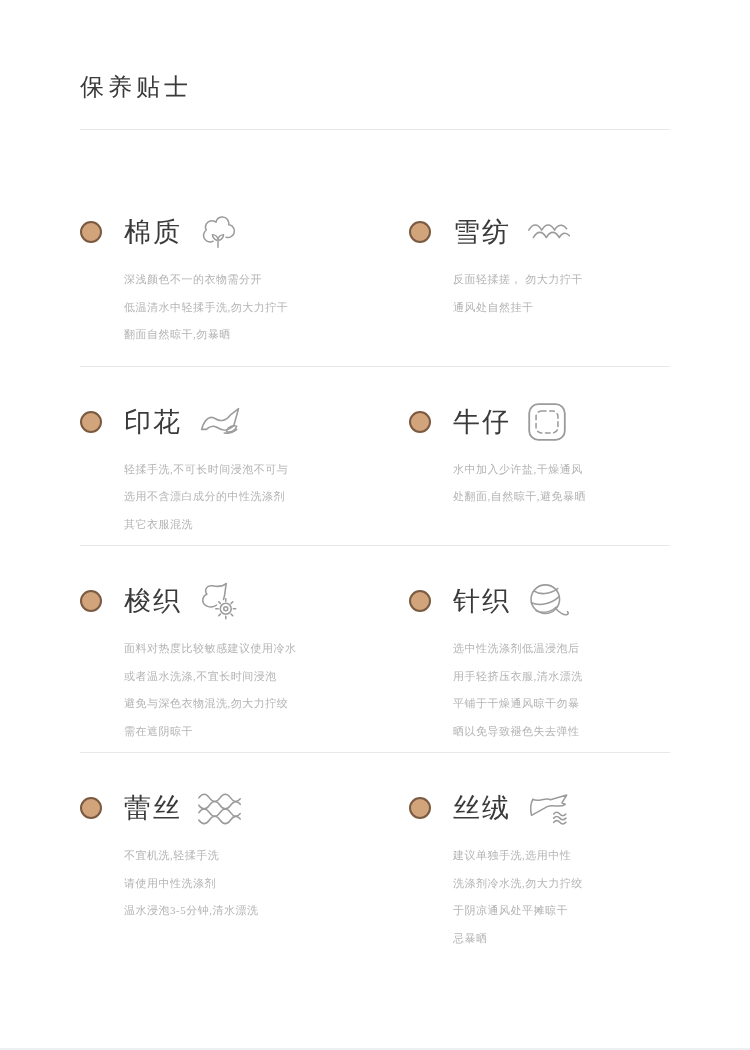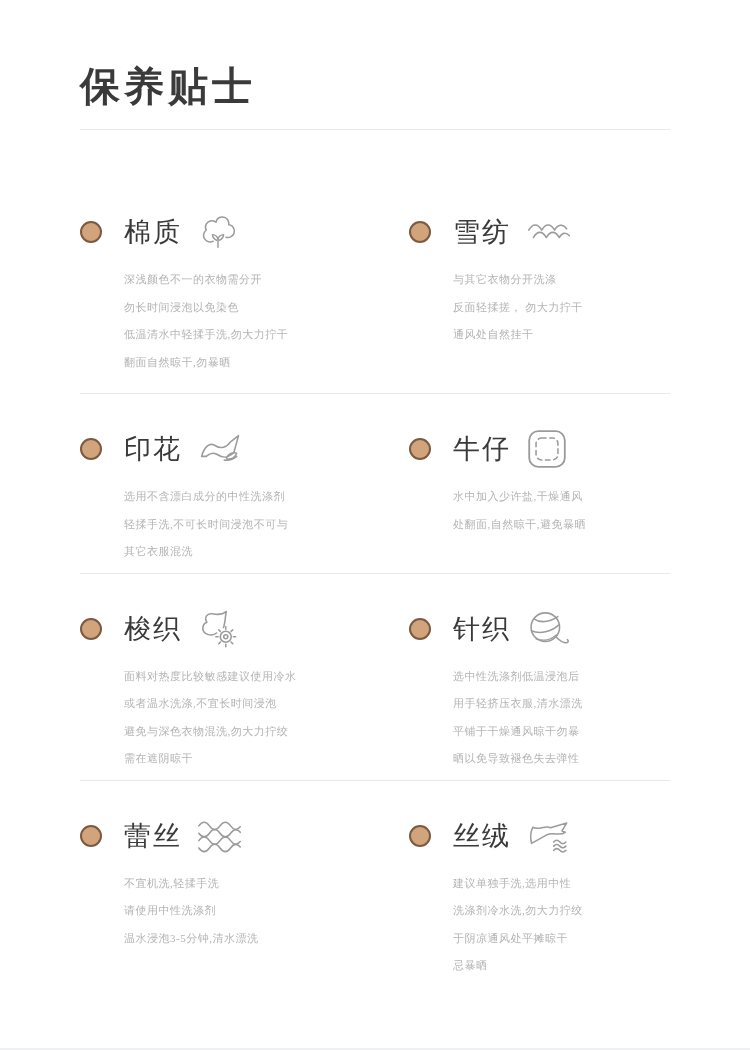--- a/index.html
+++ b/index.html
@@ -6,22 +6,22 @@
   body {
     width: 750px; height: 1050px;
     background: #ffffff;
     overflow: hidden;
     font-family: "Liberation Serif", "DejaVu Serif", serif;
     position: relative;
   }
   .page { padding: 70px 80px 0 80px; }
 
   .title {
-    font-size: 40px;
-    font-weight: 700;
+    font-size: 24px;
+    font-weight: 400;
     color: #3a3a3a;
     letter-spacing: 4px;
     margin: 0;
     line-height: 34px;
   }
   .title-divider { height: 1px; background: #e8e8e8; margin-top: 25px; }
   .row-divider   { height: 1px; background: #e8e8e8; }
 
   .row {
     display: grid;
@@ -81,61 +81,59 @@
               <svg width="42" height="40" viewBox="0 0 48 44">
                 <path d="M18.5 32.5c-2.2 1.1-4.9 1.1-7.1-.1-3.6-1.9-5-6.3-3.1-9.8.6-1.1 1.4-2 2.3-2.6-1.2-2.2-1.3-5 .1-7.3 2-3.4 6.4-4.6 9.8-2.7.4.3.9.6 1.2.9.6-3.1 3.1-5.6 6.4-6 4-.5 7.7 2.4 8.2 6.4.1.8 0 1.6-.1 2.4 2.6.3 5 2 6 4.6 1.5 3.7-.3 8-4.1 9.5-1.6.6-3.3.6-4.9.2"></path>
                 <path d="M24 29.8c-1-2.7-3.5-4.6-6.4-4.8.3 2.9 2.2 5.4 4.9 6.4"></path>
                 <path d="M24 29.8c1-2.7 3.5-4.6 6.4-4.8-.3 2.9-2.2 5.4-4.9 6.4"></path>
                 <path d="M24 30.5v9"></path>
               </svg>
             </span>
     </div>
     <div class="tips">
             <div class="tip-line">深浅颜色不一的衣物需分开</div>
-            <div class="tip-line">勿长时间浸泡以免染色</div>
             <div class="tip-line">低温清水中轻揉手洗,勿大力拧干</div>
             <div class="tip-line">翻面自然晾干,勿暴晒</div>
           </div>
   </div>
 
   <div class="section">
     <div class="section-header">
       <span class="bullet" style="background: rgb(210, 164, 123); border-color: rgb(122, 90, 64);"></span>
       <span class="label">雪纺</span>
       <span class="icon-slot">
               <svg width="48" height="26" viewBox="0 0 52 26">
                 <path d="M3 11c4-7.5 10-7.5 14 0 4-7.5 10-7.5 14 0 3.5-6.5 9-7 13-1.5"></path>
                 <path d="M8 19c4-7.5 10-7.5 14 0 4-7.5 10-7.5 14 0 3-5.5 7.5-6 11-2"></path>
               </svg>
             </span>
     </div>
     <div class="tips">
-            <div class="tip-line">与其它衣物分开洗涤</div>
             <div class="tip-line">反面轻揉搓， 勿大力拧干</div>
             <div class="tip-line">通风处自然挂干</div>
           </div>
   </div>
 </div>
       <div class="row-divider"></div>
       <div class="row">
   <div class="section">
     <div class="section-header">
       <span class="bullet" style="background: rgb(210, 164, 123); border-color: rgb(122, 90, 64);"></span>
       <span class="label">印花</span>
       <span class="icon-slot">
               <svg width="48" height="36" viewBox="0 0 52 38">
                 <path d="M5 27C8 16 14 11.5 20 15.5c5.5 3.6 12 2 16-4l9-7-5 18c-5.5 6-12 6.5-17 3-4.3-3-9.5-2-13 1.5z"></path>
                 <path d="M32 28.5c2-4.2 6.8-6.3 11-5-1 4.2-5.5 7.3-11 6.2"></path>
                 <path d="M29.5 31c4.5.8 9.5-.5 13.5-4"></path>
               </svg>
             </span>
     </div>
     <div class="tips">
+            <div class="tip-line">轻揉手洗,不可长时间浸泡不可与</div>
             <div class="tip-line">选用不含漂白成分的中性洗涤剂</div>
-            <div class="tip-line">轻揉手洗,不可长时间浸泡不可与</div>
             <div class="tip-line">其它衣服混洗</div>
           </div>
   </div>
 
   <div class="section">
     <div class="section-header">
       <span class="bullet" style="background: rgb(210, 164, 123); border-color: rgb(122, 90, 64);"></span>
       <span class="label">牛仔</span>
       <span class="icon-slot">
               <svg width="42" height="42" viewBox="0 0 46 46">

